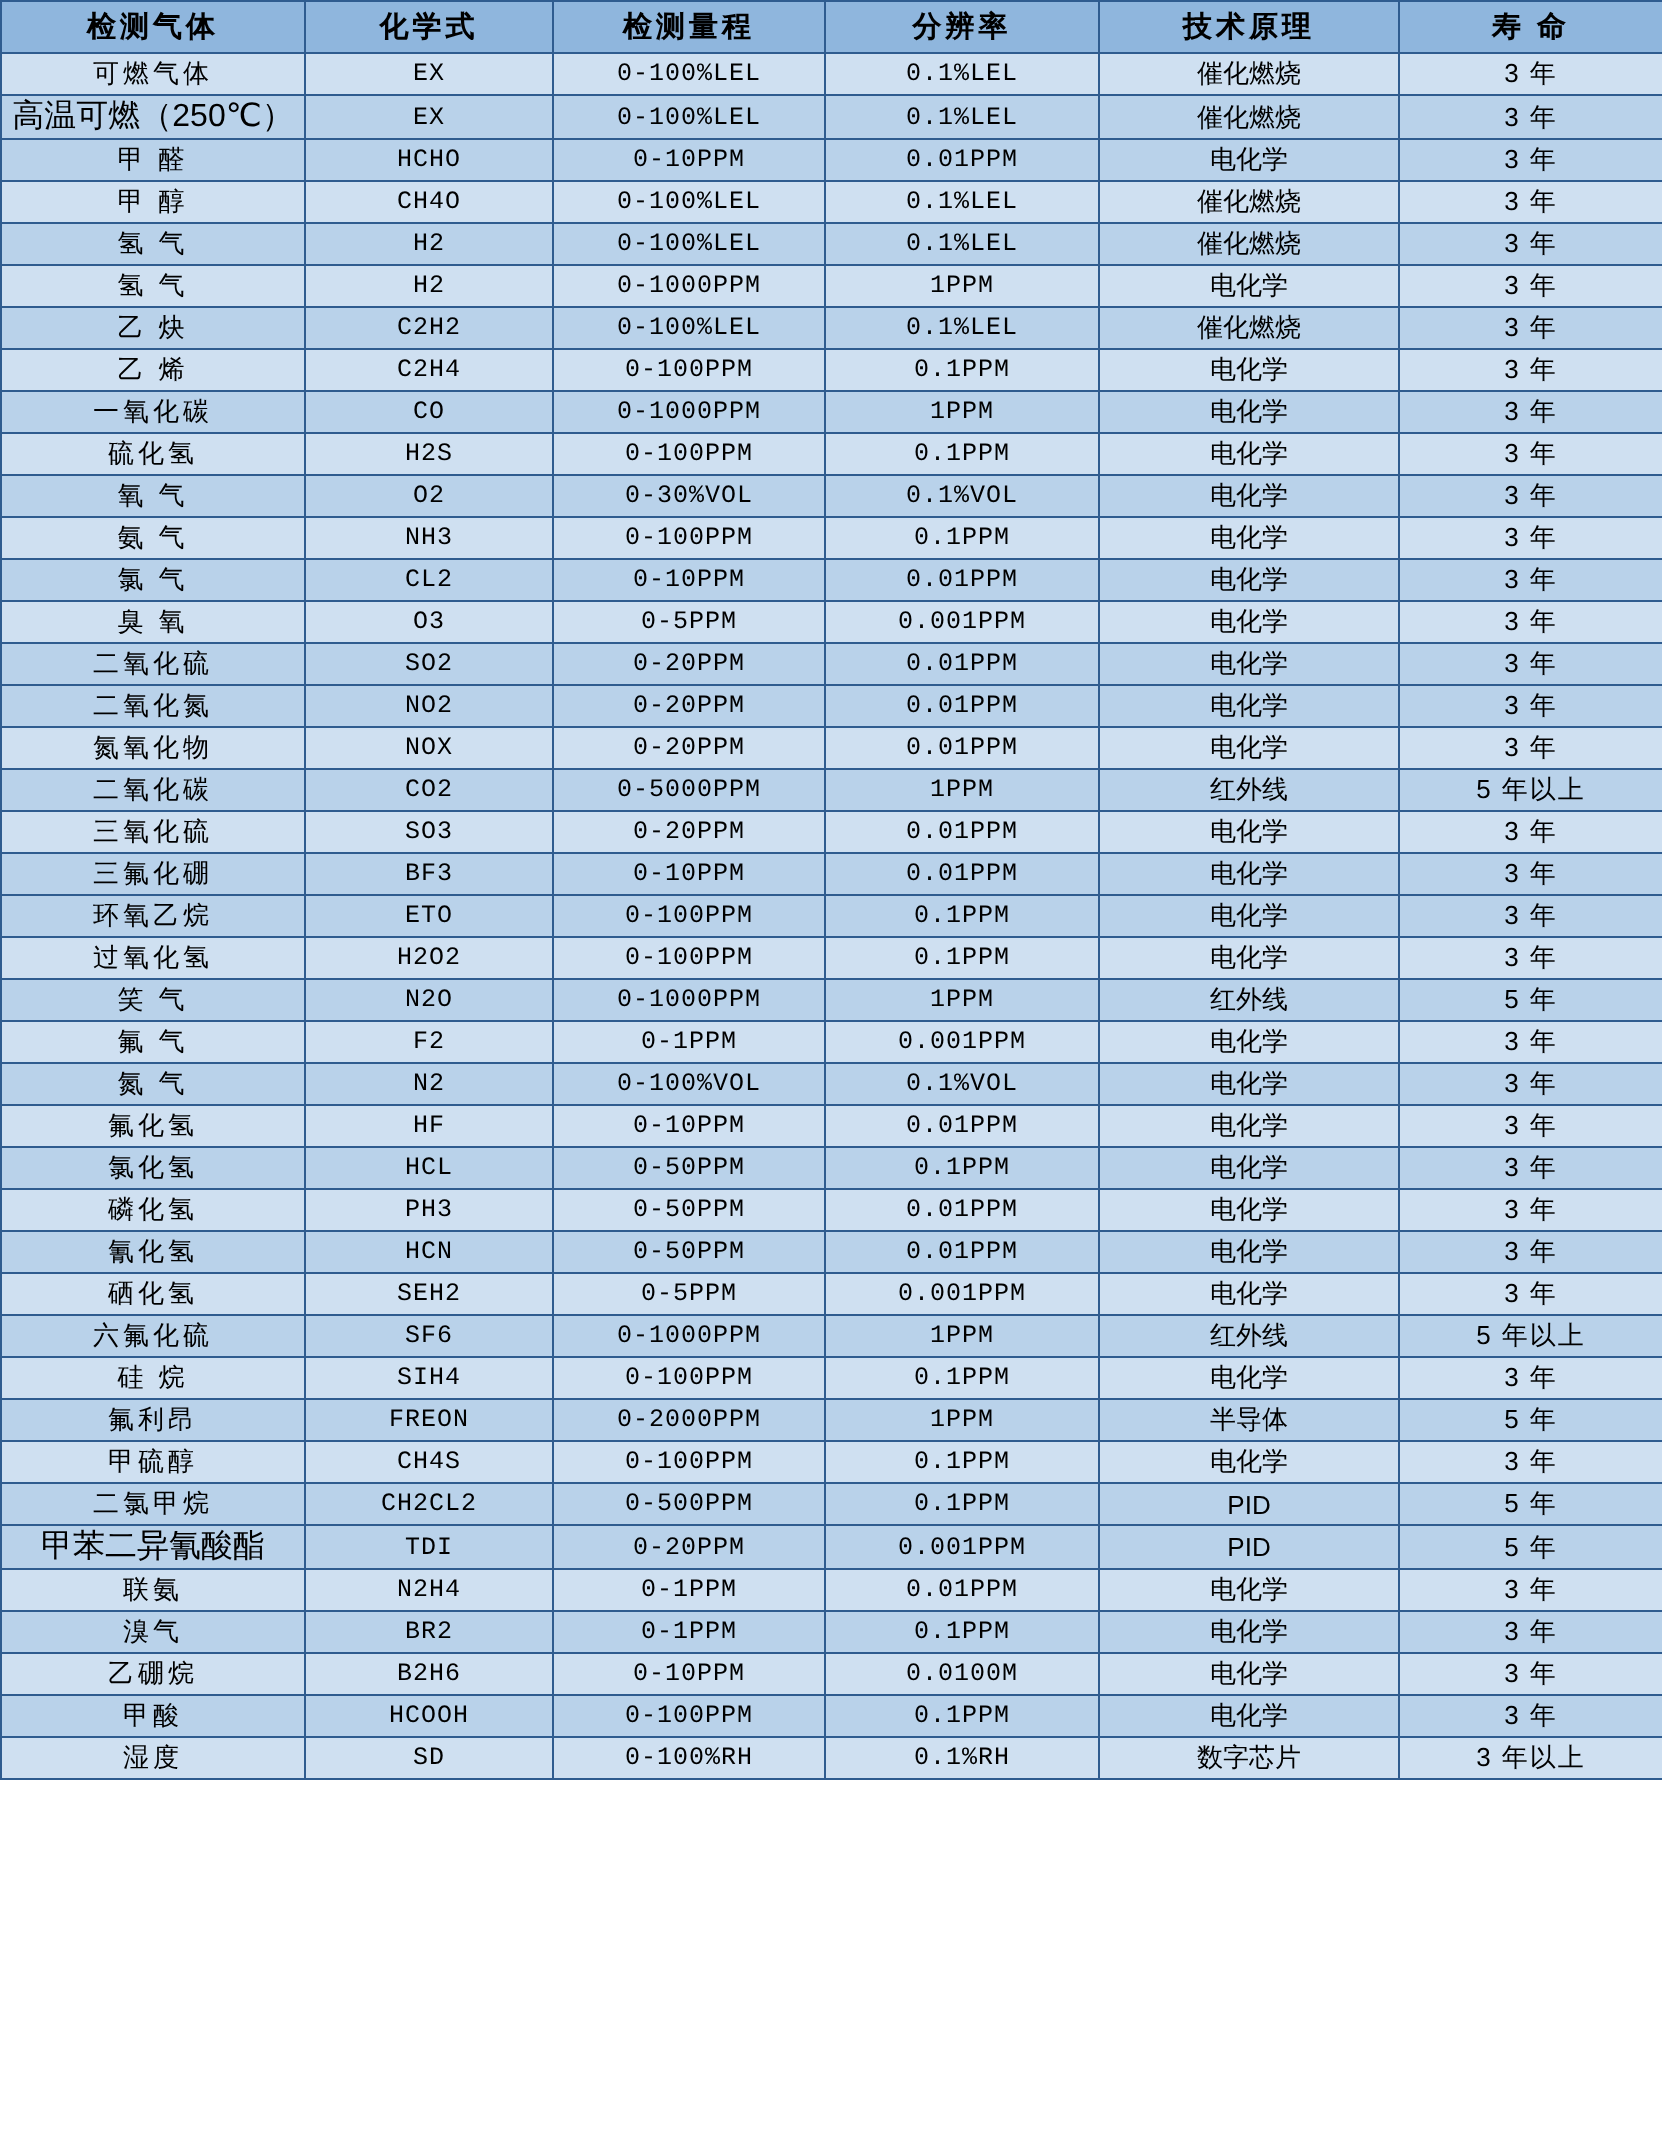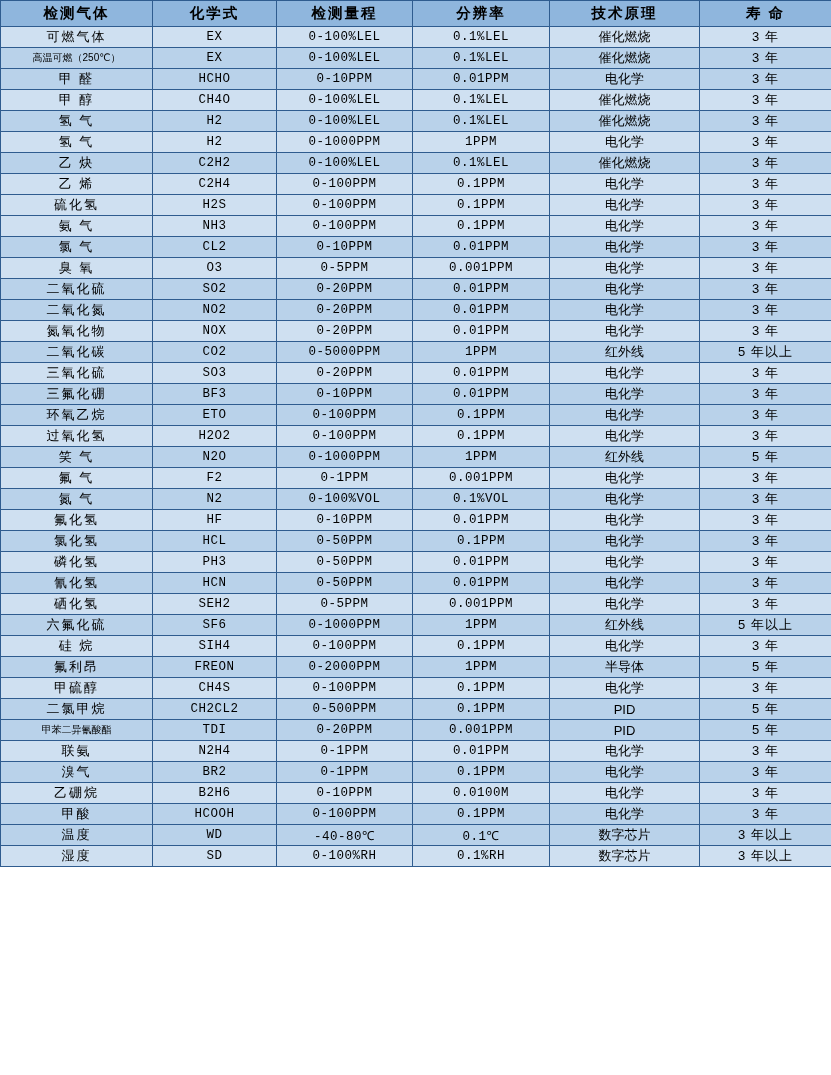--- a/index.html
+++ b/index.html
@@ -42,21 +42,21 @@
   }
   #gas-table tbody td {
     height: 20px;
     font-size: 13px;
     font-weight: normal;
   }
   #gas-table tbody tr td.name {
     letter-spacing: 2px;
   }
   #gas-table tbody tr td.small {
-    font-size: 10px;
+    font-size: 16px;
     letter-spacing: 0;
   }
   #gas-table tbody tr.odd td {
     background: #cfe0f1;
   }
   #gas-table tbody tr.even td {
     background: #b9d2ea;
   }
   #gas-table td.mono {
     font-family: "Liberation Mono", "DejaVu Sans Mono", monospace;
@@ -147,25 +147,41 @@
         <td class="life">3 年</td>
       </tr>
       <tr class="odd">
         <td class="name">乙 烯</td>
         <td class="mono">C2H4</td>
         <td class="mono">0-100PPM</td>
         <td class="mono">0.1PPM</td>
         <td class="">电化学</td>
         <td class="life">3 年</td>
       </tr>
+      <tr class="even">
+        <td class="name">一氧化碳</td>
+        <td class="mono">CO</td>
+        <td class="mono">0-1000PPM</td>
+        <td class="mono">1PPM</td>
+        <td class="">电化学</td>
+        <td class="life">3 年</td>
+      </tr>
       <tr class="odd">
         <td class="name">硫化氢</td>
         <td class="mono">H2S</td>
         <td class="mono">0-100PPM</td>
         <td class="mono">0.1PPM</td>
+        <td class="">电化学</td>
+        <td class="life">3 年</td>
+      </tr>
+      <tr class="even">
+        <td class="name">氧 气</td>
+        <td class="mono">O2</td>
+        <td class="mono">0-30%VOL</td>
+        <td class="mono">0.1%VOL</td>
         <td class="">电化学</td>
         <td class="life">3 年</td>
       </tr>
       <tr class="odd">
         <td class="name">氨 气</td>
         <td class="mono">NH3</td>
         <td class="mono">0-100PPM</td>
         <td class="mono">0.1PPM</td>
         <td class="">电化学</td>
         <td class="life">3 年</td>
@@ -387,28 +403,20 @@
         <td class="life">3 年</td>
       </tr>
       <tr class="even">
         <td class="name">甲酸</td>
         <td class="mono">HCOOH</td>
         <td class="mono">0-100PPM</td>
         <td class="mono">0.1PPM</td>
         <td class="">电化学</td>
         <td class="life">3 年</td>
       </tr>
-      <tr class="even">
-        <td class="name">温度</td>
-        <td class="mono">WD</td>
-        <td class="mono">-40-80℃</td>
-        <td class="mono">0.1℃</td>
-        <td class="">数字芯片</td>
-        <td class="life">3 年以上</td>
-      </tr>
       <tr class="odd">
         <td class="name">湿度</td>
         <td class="mono">SD</td>
         <td class="mono">0-100%RH</td>
         <td class="mono">0.1%RH</td>
         <td class="">数字芯片</td>
         <td class="life">3 年以上</td>
       </tr>
     </tbody>
 </table>

